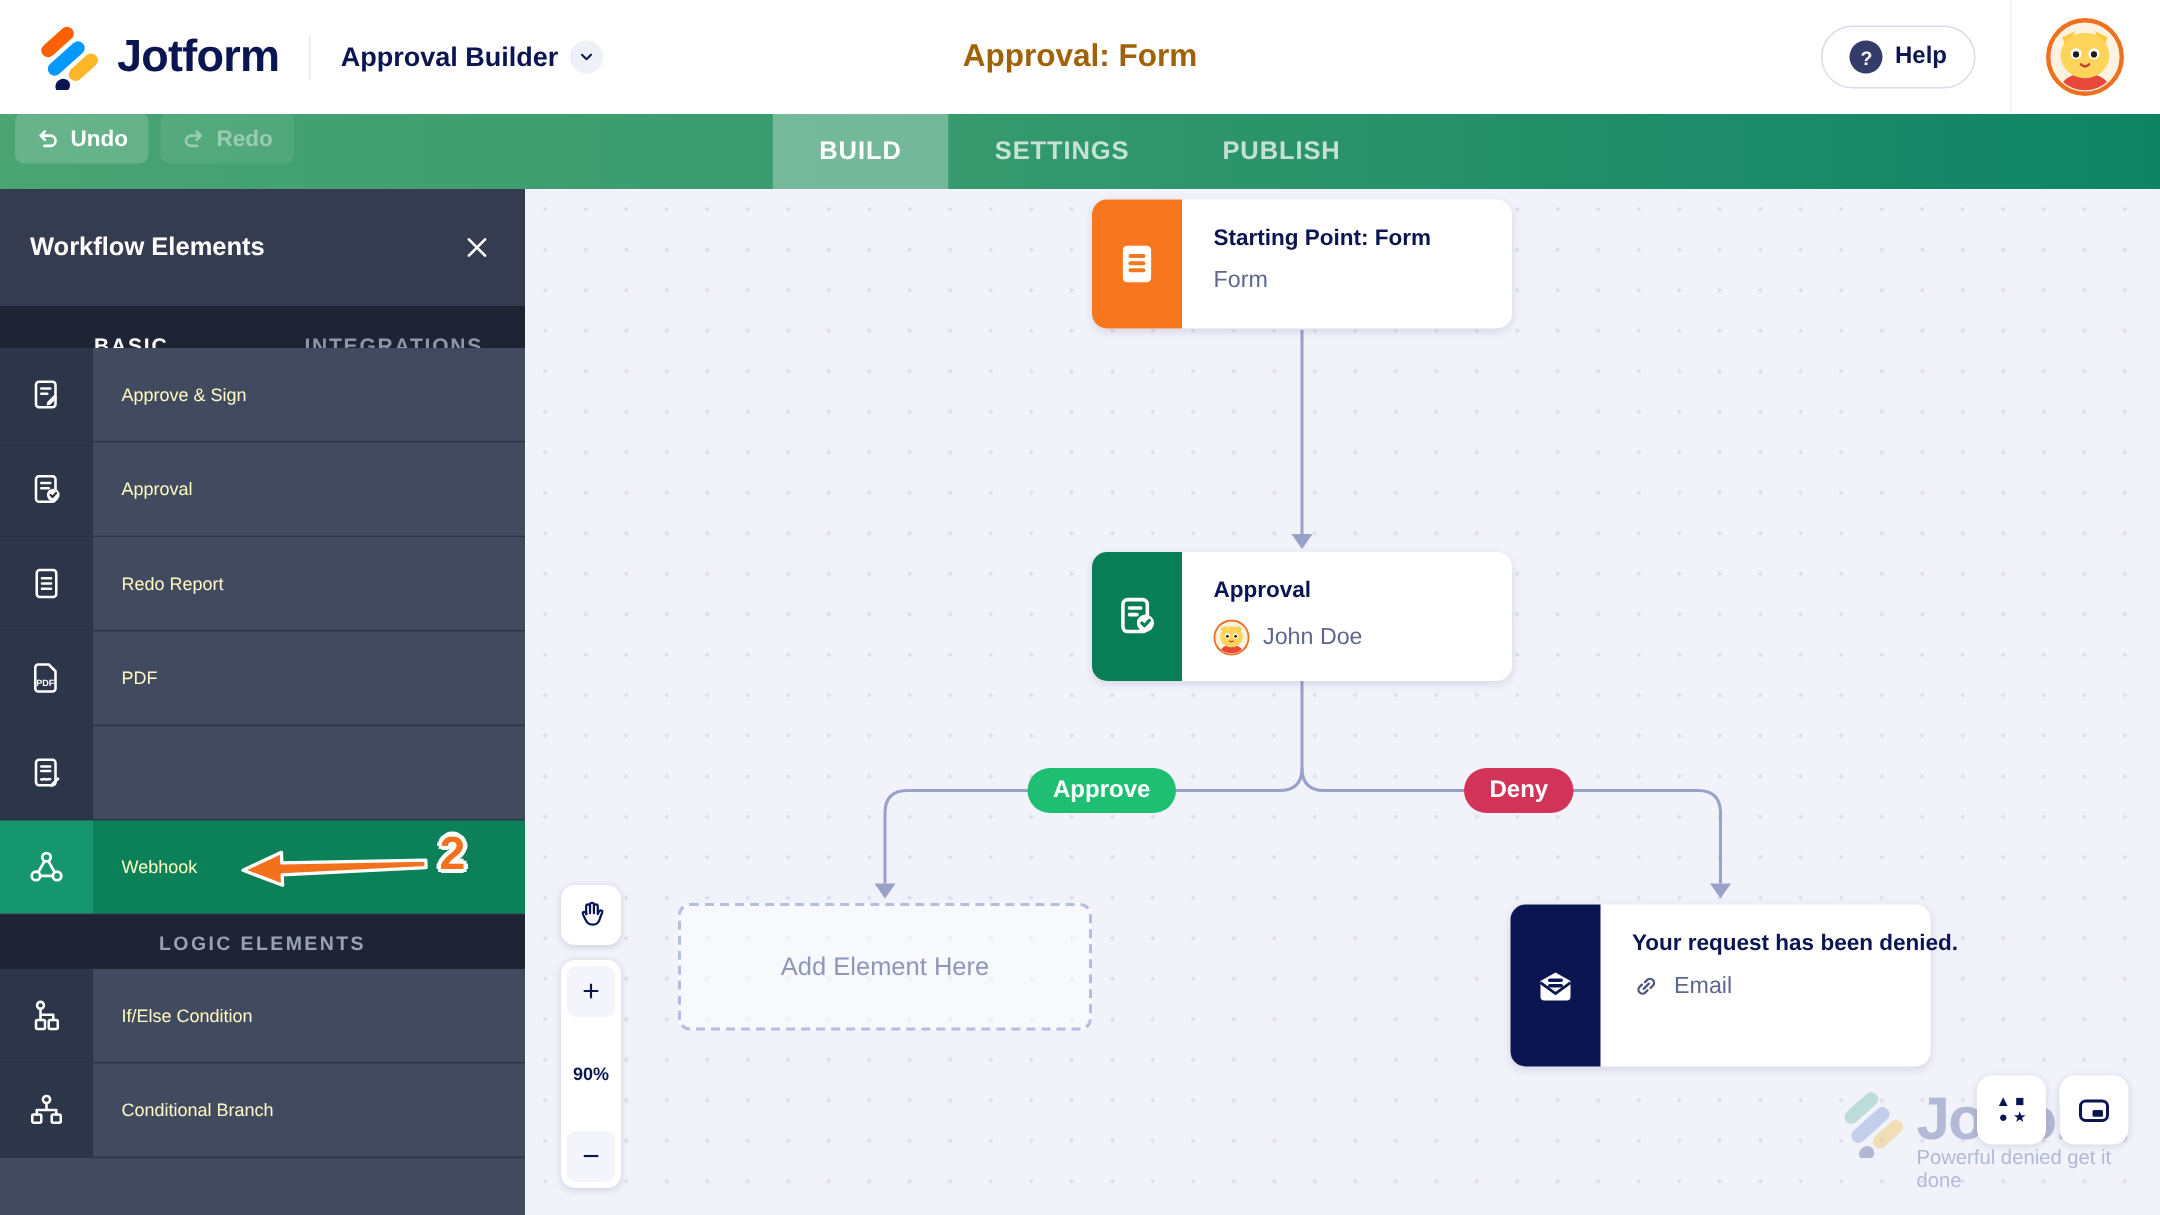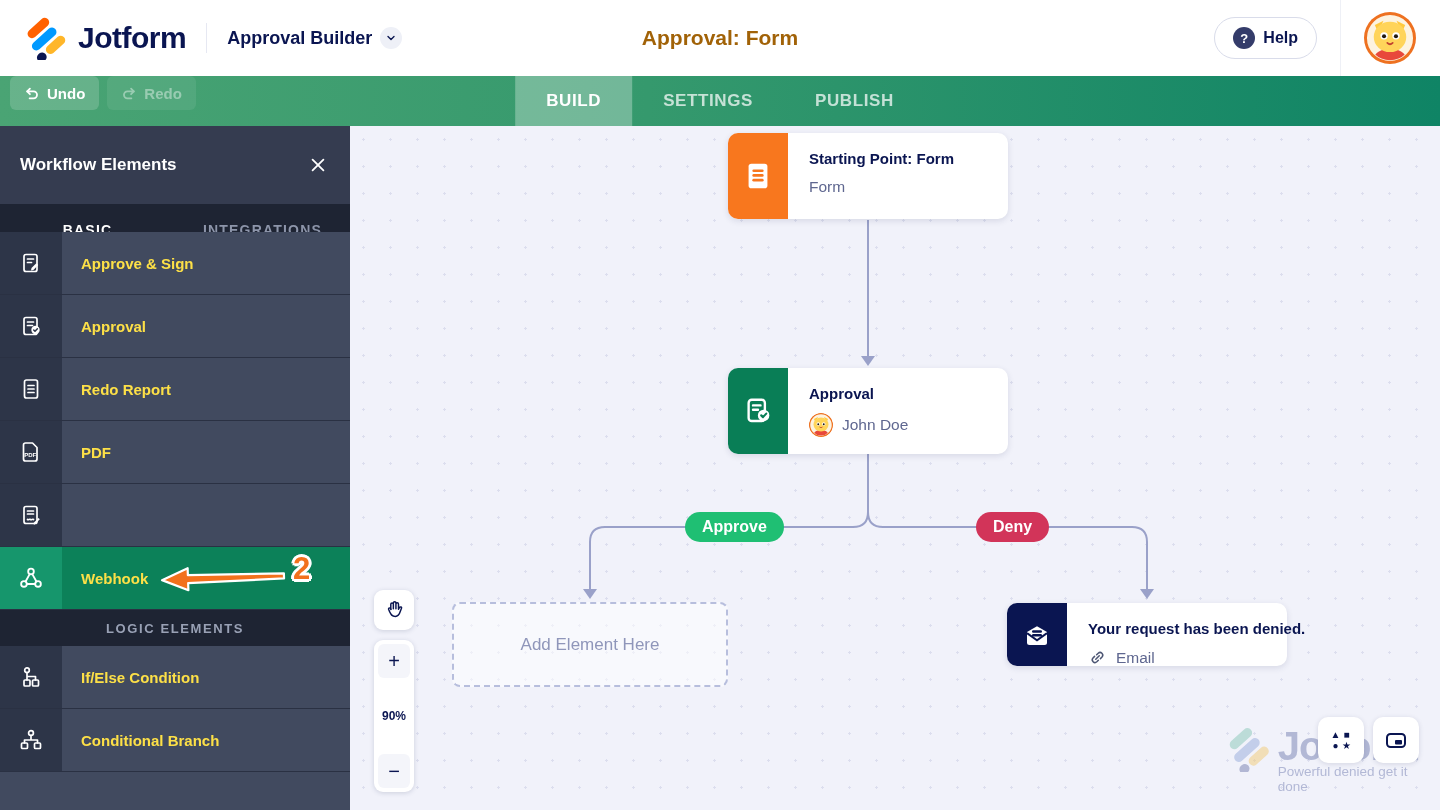--- a/index.html
+++ b/index.html
@@ -14,62 +14,62 @@
   .app-title { display:flex; align-items:center; gap:8px; font-size:18px; font-weight:700; color:#0a1551; }
   .chev-circle { width:22px; height:22px; border-radius:50%; background:#eef0f7; display:flex; align-items:center; justify-content:center; }
   .page-title { position:absolute; left:50%; transform:translateX(-50%); font-size:21px; font-weight:700; color:#a16207; }
   .hdr-right { margin-left:auto; display:flex; align-items:center; }
   .help-btn { display:flex; align-items:center; gap:8px; border:1px solid #d9dcea; border-radius:999px; padding:9px 18px; background:#fff; cursor:pointer; }
   .help-q { width:22px; height:22px; border-radius:50%; background:#343c6a; color:#fff; font-size:13px; font-weight:700; display:flex; align-items:center; justify-content:center; }
   .help-label { font-size:16px; font-weight:700; color:#0a1551; }
   .hdr-sep2 { width:1px; height:76px; background:#eef0f6; margin:0 23px; }
 
   
-  .toolbar { position:absolute; left:0; top:76px; width:1440px; height:50px; background:linear-gradient(90deg,#4aa474 0%,#35996d 45%,#0f8465 100%); display:flex; align-items:flex-start; padding:0 10px; }
+  .toolbar { position:absolute; left:0; top:76px; width:1440px; height:50px; background:linear-gradient(90deg,#4aa474 0%,#35996d 45%,#0f8465 100%); display:flex; align-items:flex-end; padding:17px 10px; }
   .tb-btn { display:flex; align-items:center; gap:7px; background:rgba(255,255,255,.17); border:none; border-radius:6px; height:34px; padding:0 14px; color:#fff; font-size:15px; font-weight:700; cursor:pointer; }
   .tb-btn + .tb-btn { margin-left:8px; }
   .tb-btn.disabled { opacity:.45; }
   .tb-tabs { position:absolute; left:50%; top:0; transform:translateX(-50%); height:50px; display:flex; }
   .tb-tab { height:50px; display:flex; align-items:center; padding:0 31px; font-size:17px; font-weight:700; letter-spacing:.6px; color:rgba(255,255,255,.72); cursor:pointer; }
   .tb-tab.active { background:rgba(255,255,255,.3); color:#fff; }
 
   
   .sidebar { position:absolute; left:0; top:126px; width:350px; height:684px; background:#414a5f; overflow:hidden; }
   .sb-header { height:78px; background:#353c50; display:flex; align-items:center; padding:0 20px; }
   .sb-title { font-size:17px; font-weight:700; color:#fff; }
   .sb-close { margin-left:auto; width:24px; height:24px; display:flex; align-items:center; justify-content:center; cursor:pointer; }
   .sb-tabs { height:56px; background:#1e2433; display:flex; }
   .sb-tab { width:50%; display:flex; align-items:center; justify-content:center; font-size:14px; font-weight:700; letter-spacing:1.2px; color:#8d95aa; border-bottom:5px solid transparent; cursor:pointer; }
   .sb-tab.active { color:#fff; border-bottom-color:#0d9566; }
   .sb-list { position:relative; }
   .sb-row { display:flex; height:63px; border-bottom:1px solid #2a3143; cursor:pointer; position:relative; }
   .sb-row:first-child { margin-top:-28px; }
   .sb-ico { width:62px; background:#2d3548; display:flex; align-items:center; justify-content:center; flex:none; }
-  .sb-label { flex:1; background:#414a5f; display:flex; align-items:center; padding-left:19px; font-size:15px; font-weight:700; color:#fde047; }
+  .sb-label { flex:1; background:#414a5f; display:flex; align-items:center; padding-left:19px; font-size:12px; font-weight:400; color:#fef9c3; }
   .sb-row.highlight .sb-ico { background:#16966c; }
   .sb-row.highlight .sb-label { background:#0c8159; }
   .sb-section { height:36px; background:#1e2433; display:flex; align-items:center; justify-content:center; font-size:13px; font-weight:700; letter-spacing:1.6px; color:#99a1b5; }
   .annot-arrow { position:absolute; left:160px; top:50%; transform:translateY(-50%) rotate(-2deg); pointer-events:none; }
   .annot-num { position:absolute; left:293px; top:4px; font-size:31px; font-weight:800; color:#f2711c; pointer-events:none;
     text-shadow:-3px 0 0 #fff,3px 0 0 #fff,0 -3px 0 #fff,0 3px 0 #fff,-2px -2px 0 #fff,2px -2px 0 #fff,-2px 2px 0 #fff,2px 2px 0 #fff; }
 
   
   .canvas { position:absolute; left:350px; top:126px; width:1090px; height:684px; background-color:#f1f2fa;
     background-image:radial-gradient(circle,#dcdeee 1.3px,transparent 1.4px); background-size:27px 27px; }
   .edges { position:absolute; left:0; top:0; }
   .node { position:absolute; width:280px; background:#fff; border-radius:10px; box-shadow:0 2px 6px rgba(40,48,90,.13); display:flex; cursor:pointer; }
   .node-ico { width:60px; border-radius:10px 0 0 10px; display:flex; align-items:center; justify-content:center; flex:none; }
   .node-body { flex:1; padding:17px 12px 0 21px; }
   .node-title { font-size:15px; font-weight:800; color:#0a1551; margin-bottom:11px; white-space:nowrap; }
   .node-sub { font-size:15.5px; color:#5f6790; display:flex; align-items:center; gap:9px; }
   .node-start { left:378px; top:7px; height:86px; }
   .node-start .node-ico { background:#f8771e; }
   .node-approval { left:378px; top:242px; height:86px; }
   .node-approval .node-ico { background:#097e56; }
-  .node-email { left:657px; top:477px; height:63px; }
+  .node-email { left:657px; top:477px; height:108px; }
   .node-email .node-ico { background:#0a1551; }
   .node-email .node-title { font-size:15px; }
   .placeholder { position:absolute; left:102px; top:476px; width:276px; height:85px; border:2px dashed #b7bedd; border-radius:8px; background:rgba(255,255,255,.5); display:flex; align-items:center; justify-content:center; font-size:17px; color:#8f96ba; cursor:pointer; }
   .badge { position:absolute; height:30px; border-radius:15px; display:flex; align-items:center; justify-content:center; color:#fff; font-size:16px; font-weight:700; padding:0 17px; }
   .badge-approve { left:335px; top:386px; background:#1fbf73; }
   .badge-deny { left:626px; top:386px; background:#d23459; }
 
   .tool-btn { position:absolute; width:40px; height:40px; background:#fff; border:none; border-radius:9px; box-shadow:0 1px 5px rgba(40,48,90,.18); display:flex; align-items:center; justify-content:center; cursor:pointer; }
   .hand-btn { left:24px; top:464px; }
   .zoom-panel { position:absolute; left:24px; top:514px; width:40px; height:152px; background:#fff; border-radius:9px; box-shadow:0 1px 5px rgba(40,48,90,.18); display:flex; flex-direction:column; align-items:center; justify-content:space-between; padding:4px; }

